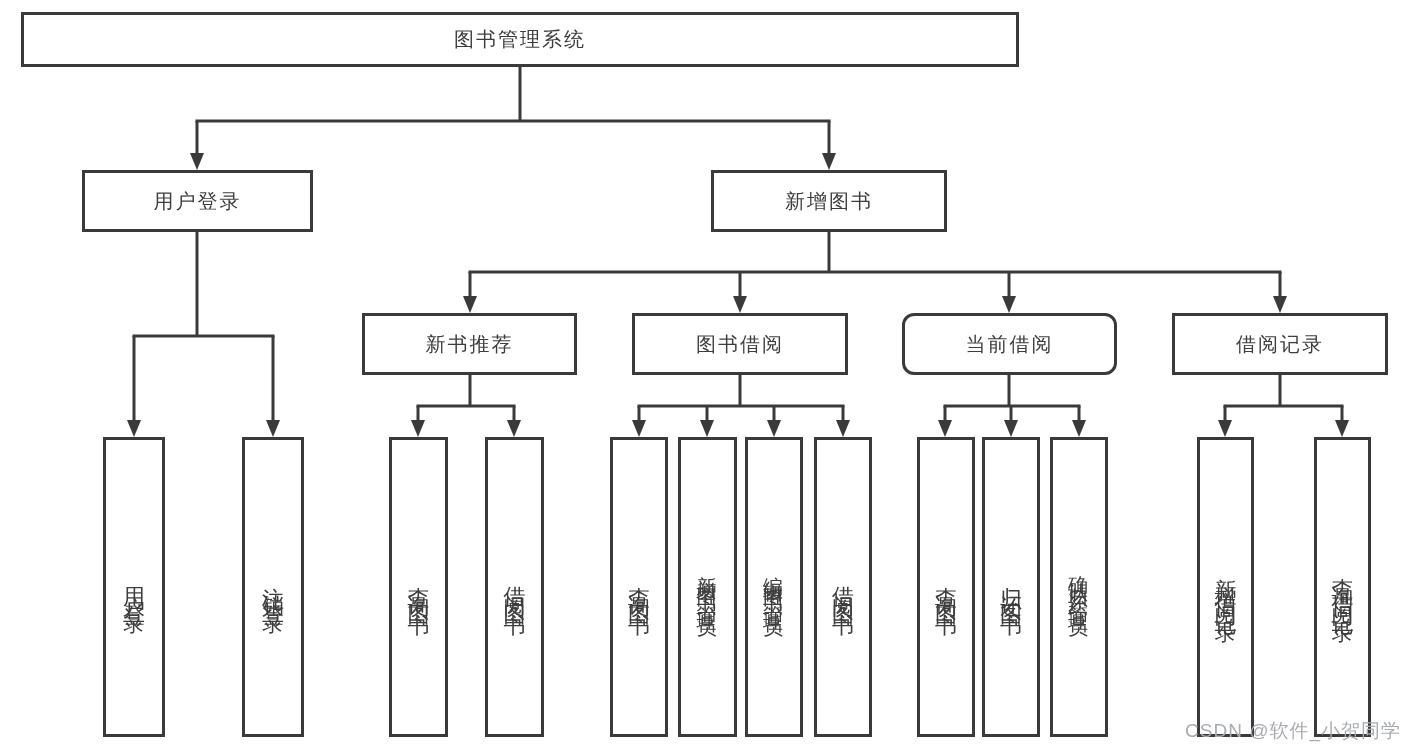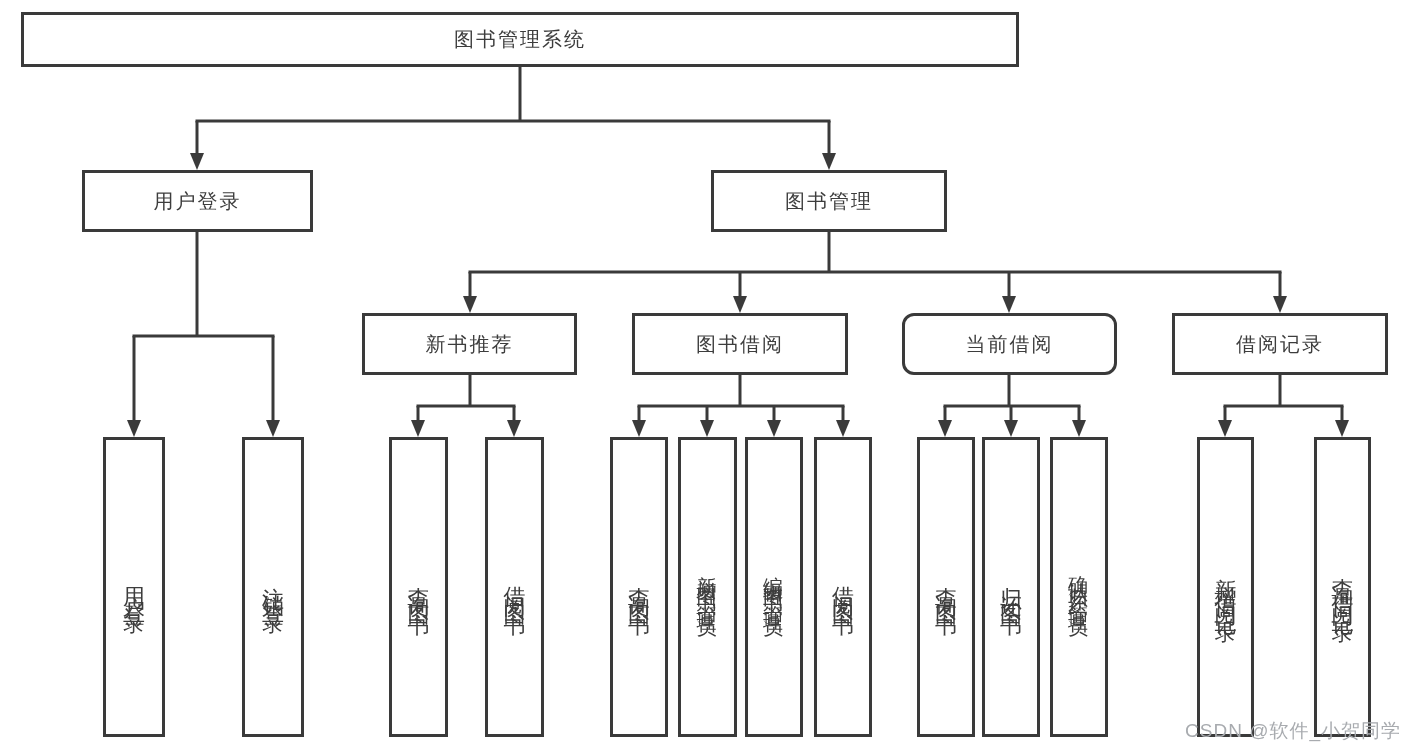--- a/index.html
+++ b/index.html
@@ -121,21 +121,21 @@
       <polygon points="1004,420 1018,420 1011,437"></polygon>
       <polygon points="1072,420 1086,420 1079,437"></polygon>
       <polygon points="1218,420 1232,420 1225,437"></polygon>
       <polygon points="1335,420 1349,420 1342,437"></polygon>
     </g>
   </svg>
 
   <div class="box hbox" style="left:21px; top:12px; width:998px; height:55px;">图书管理系统</div>
 
   <div class="box hbox" style="left:82px; top:170px; width:231px; height:62px;">用户登录</div>
-  <div class="box hbox" style="left:711px; top:170px; width:236px; height:62px;">图书管理</div>
+  <div class="box hbox" style="left:711px; top:170px; width:236px; height:62px;">新增图书</div>
 
   <div class="box hbox" style="left:362px; top:313px; width:215px; height:62px;">新书推荐</div>
   <div class="box hbox" style="left:632px; top:313px; width:216px; height:62px;">图书借阅</div>
   <div class="box hbox" style="left:902px; top:313px; width:215px; height:62px;border-radius:12px;">当前借阅</div>
   <div class="box hbox" style="left:1172px; top:313px; width:216px; height:62px;">借阅记录</div>
 
   <div class="box vbox" style="left:103px; top:437px; width:62px; height:300px;">用户登录</div>
   <div class="box vbox" style="left:242px; top:437px; width:62px; height:300px;">注销登录</div>
 
   <div class="box vbox" style="left:389px; top:437px; width:59px; height:300px;">查询图书</div>

